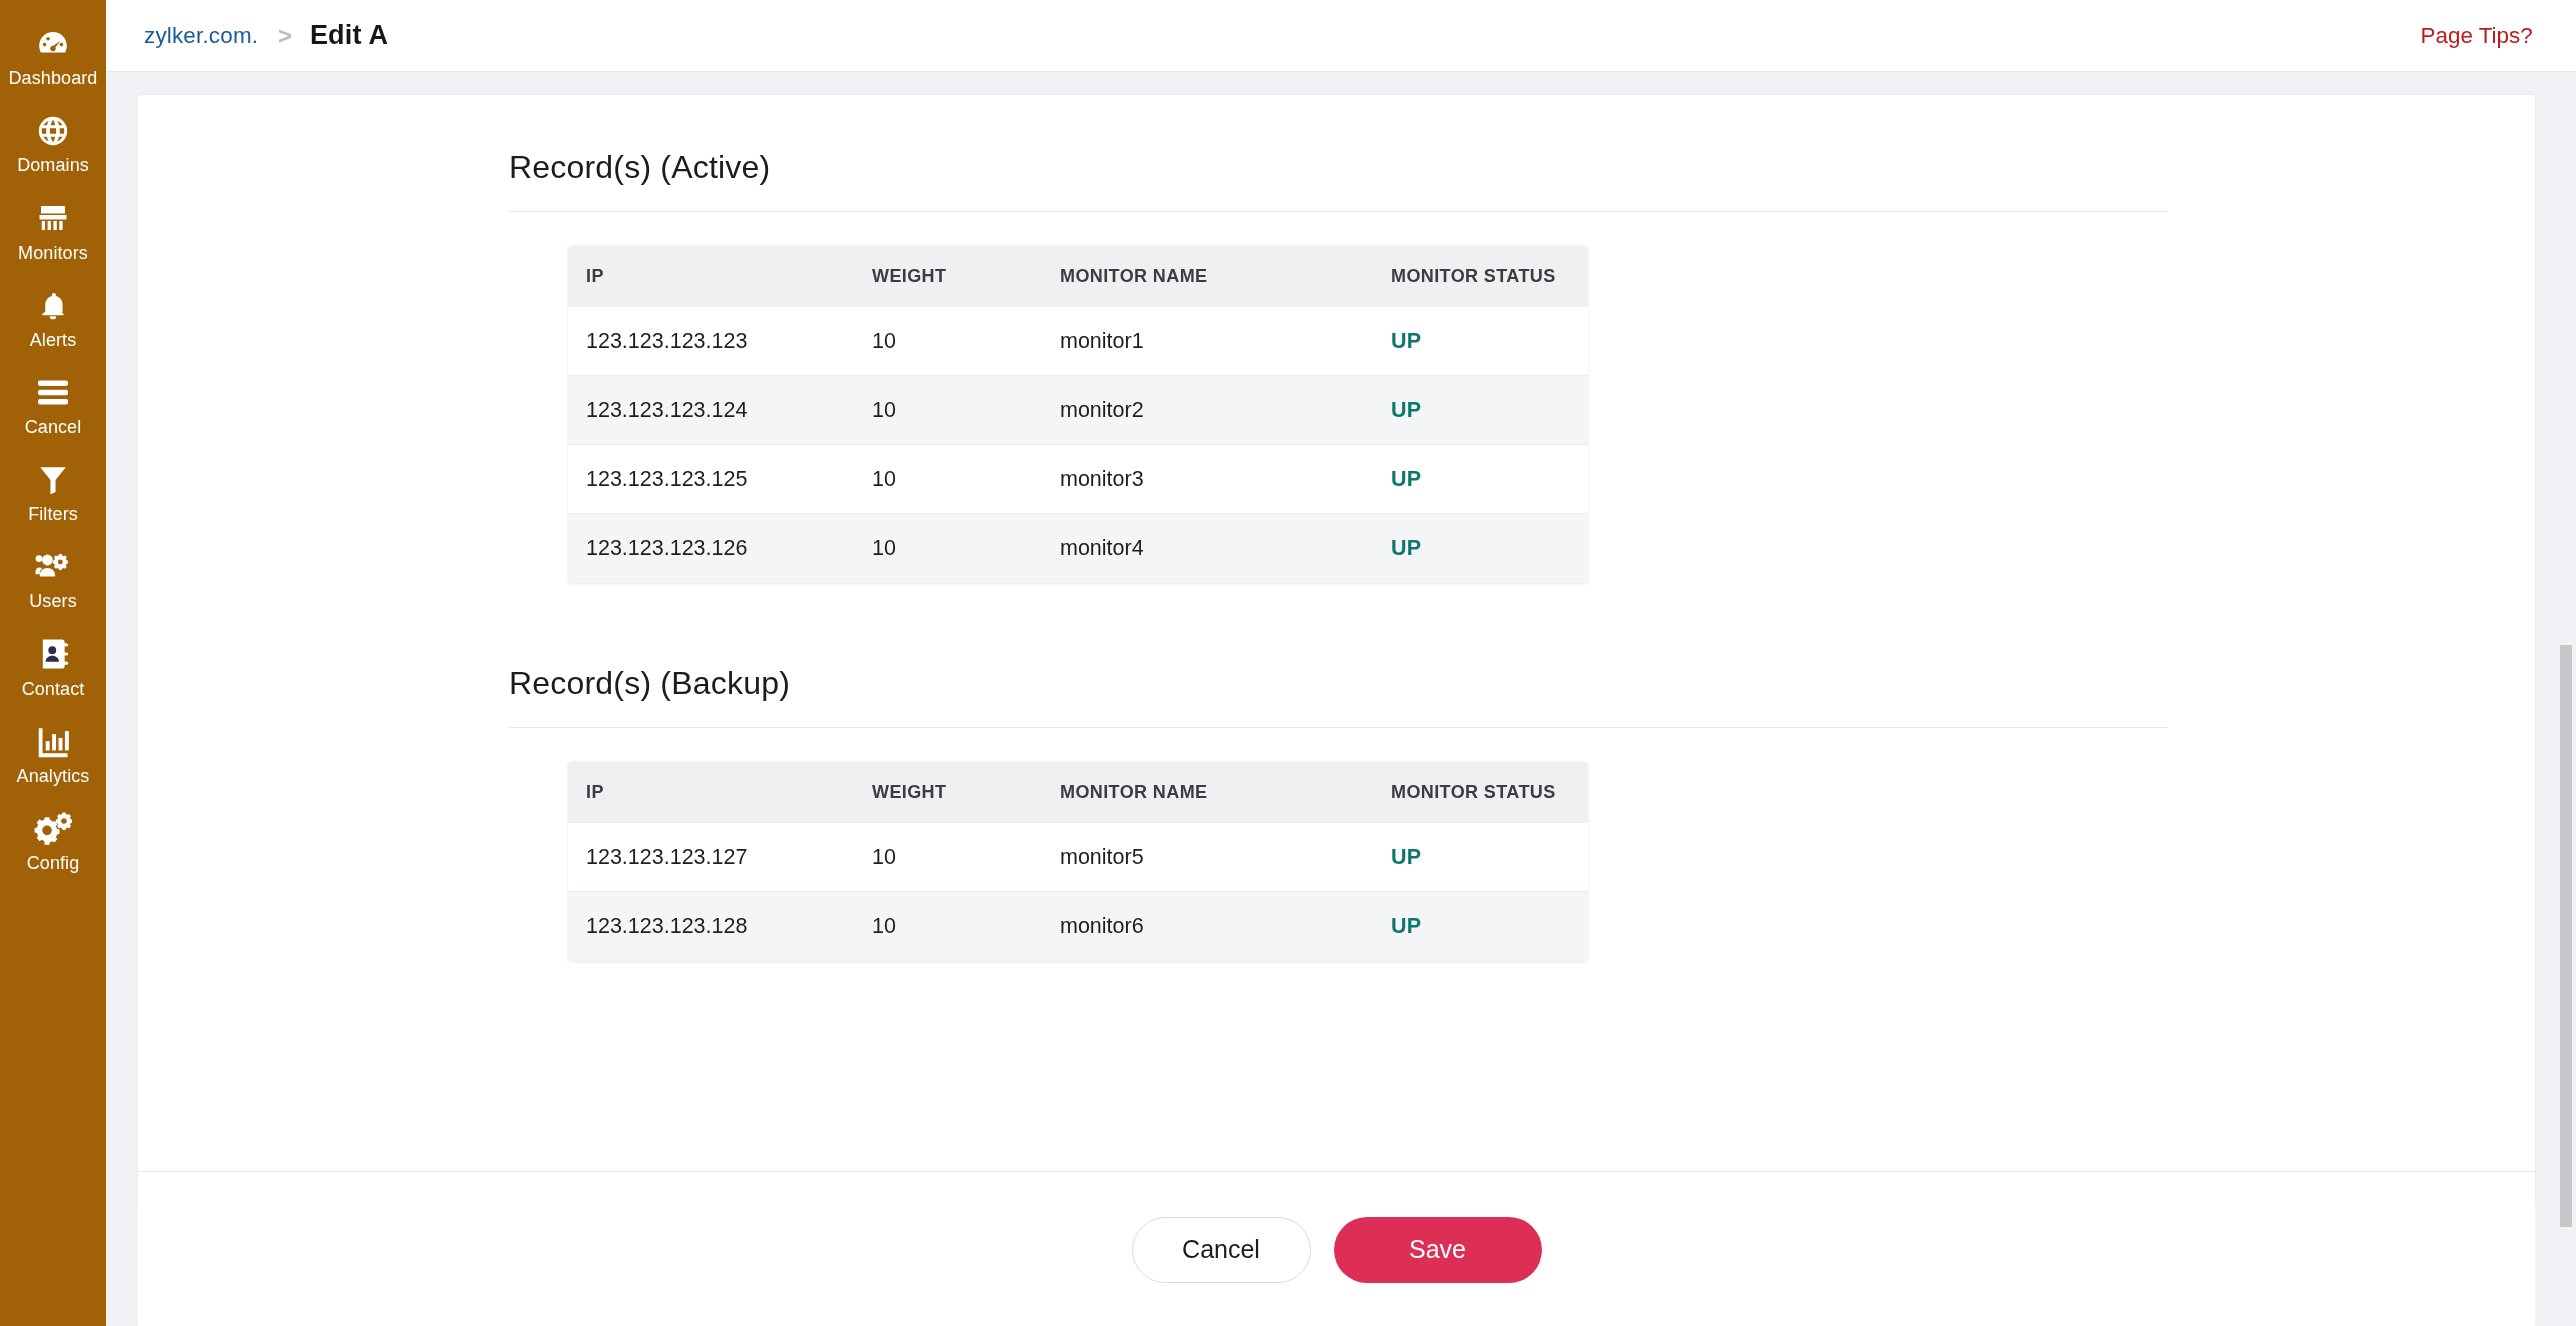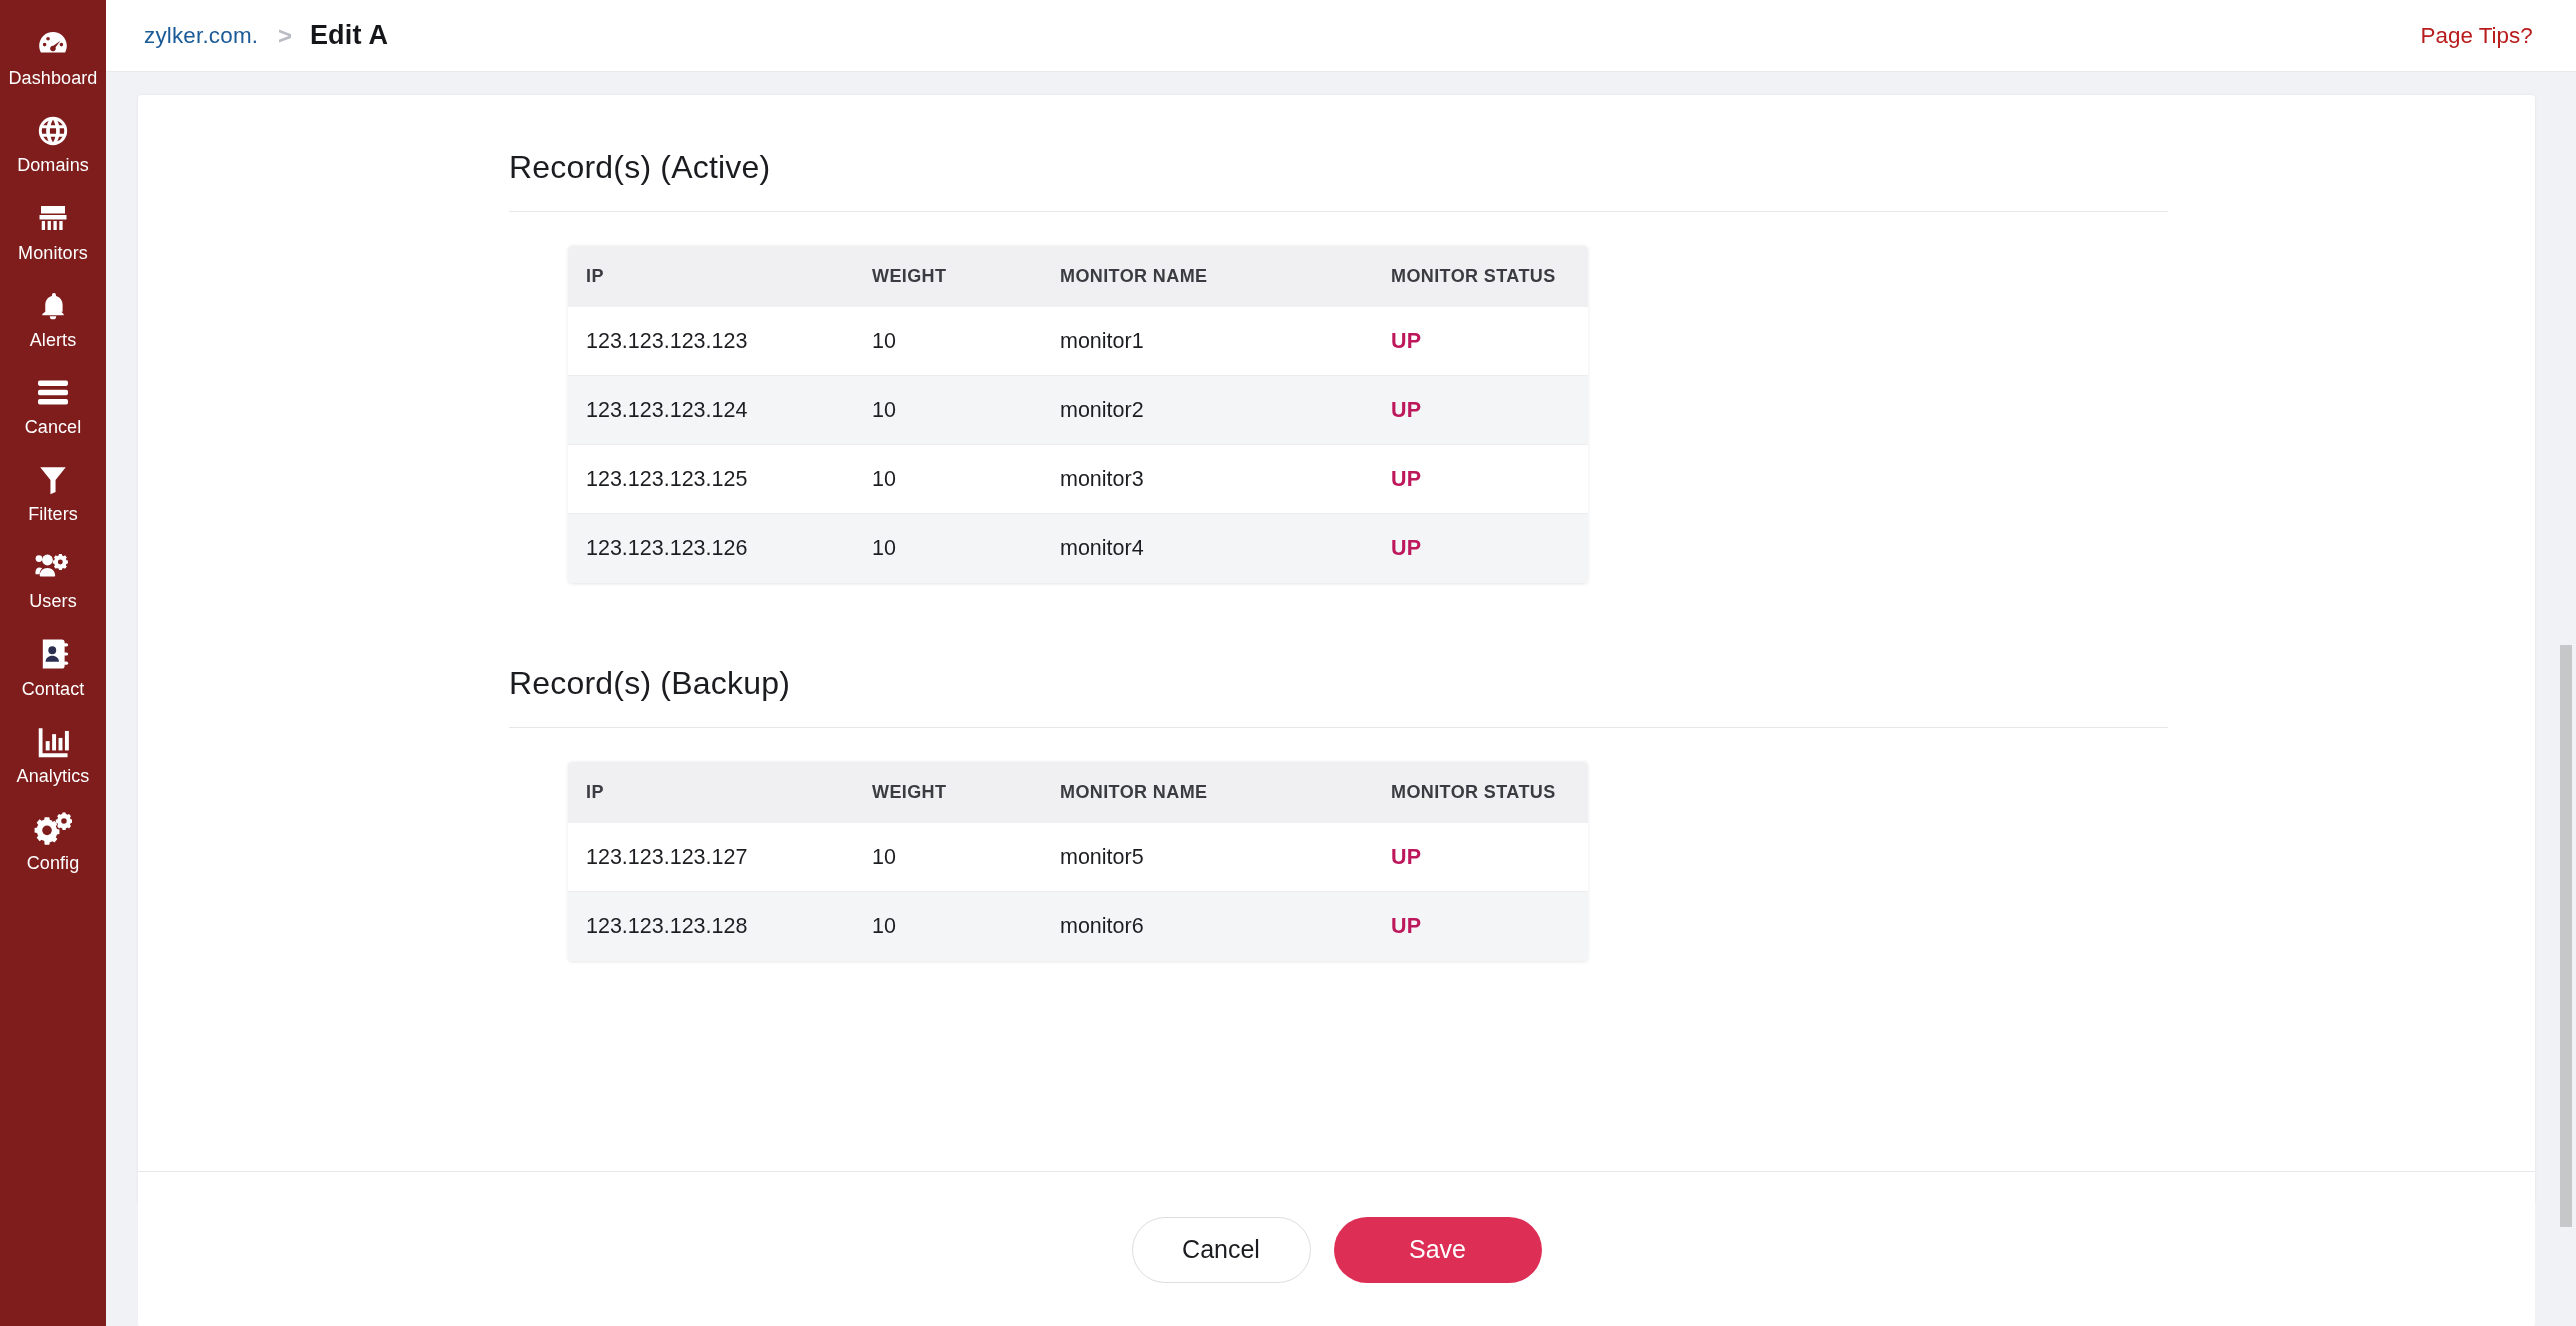--- a/index.html
+++ b/index.html
@@ -7,21 +7,21 @@
     width: 2576px; height: 1327px;
     background: #f1f2f5;
     font-family: "Liberation Sans", sans-serif;
     overflow: hidden;
   }
   .app { position: relative; width: 2576px; height: 1327px; display: flex; }
 
   
   .sidebar {
     width: 106px; height: 1327px;
-    background: #7f1d1d;
+    background: #a16207;
     flex: 0 0 106px;
     padding-top: 12.5px;
     display: flex; flex-direction: column;
     align-items: center;
     overflow: hidden;
   }
   .nav-item {
     width: 106px;
     padding: 12.5px 0 10.7px 0;
     display: flex; flex-direction: column;
@@ -120,21 +120,21 @@
   table.rec tbody tr:nth-child(odd)  td { background: #ffffff; }
   table.rec tbody tr:last-child td { border-bottom: none; }
 
   .col-ip      { width: 304px; padding-left: 18px !important; }
   .col-weight  { width: 188px; }
   .col-name    { width: 331px; }
   .col-status  { width: 358px; }
 
   th.col-ip { padding-left: 18px !important; }
 
-  .status-up { color: #be185d; font-weight: 700; font-size: 21.5px; letter-spacing: 0.3px; }
+  .status-up { color: #0f766e; font-weight: 700; font-size: 21.5px; letter-spacing: 0.3px; }
 
   
   .footer-bar {
     position: absolute;
     left: 32px; right: 41px; bottom: 0;
     height: 156px;
     background: #ffffff;
     border-top: 0.9px solid #e6e7ea;
     display: flex; align-items: center; justify-content: center;
     gap: 23px;

